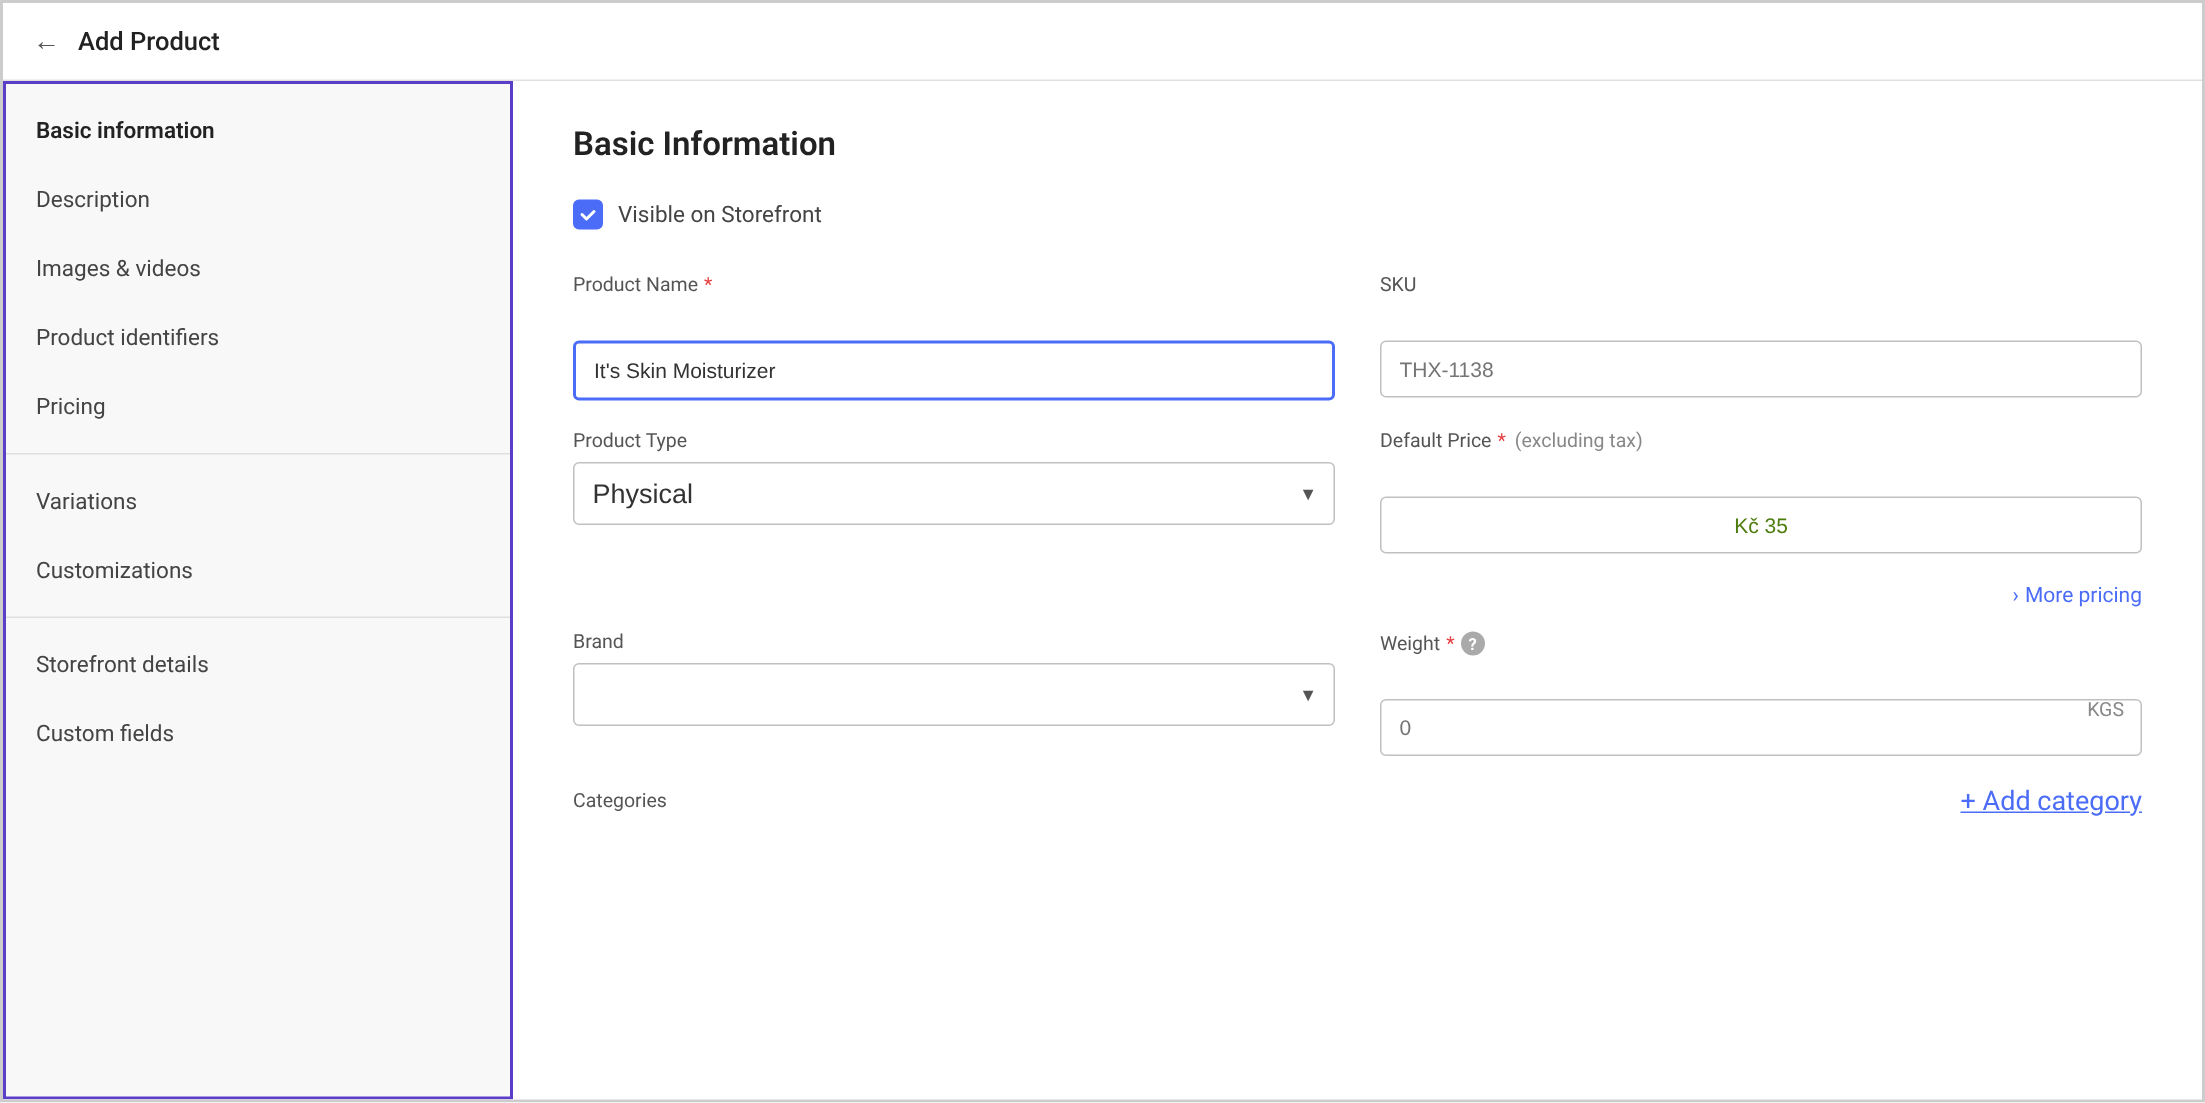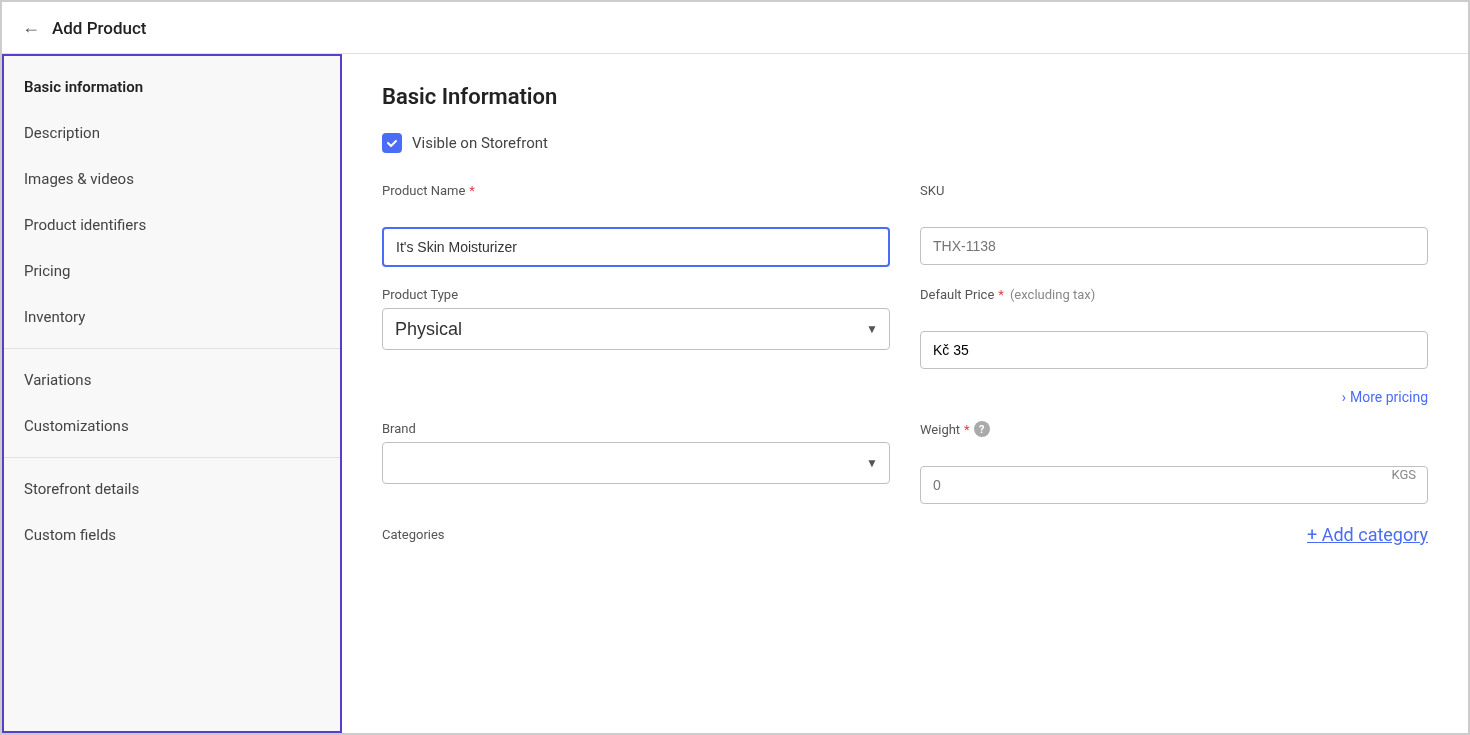--- a/index.html
+++ b/index.html
@@ -184,23 +184,24 @@
     }
     .price-input-wrapper {
       position: relative;
     }
     .price-input-wrapper input {
       width: 100%;
       border: 1.5px solid #c0c0c0;
       border-radius: 4px;
       padding: 10px 12px;
       font-size: 14px;
-      color: #000000;
+      color: #4d7c0f;
       background: #fff;
       outline: none;
+      text-align: center;
     }
     .weight-input-wrapper {
       position: relative;
     }
     .weight-input-wrapper input {
       width: 100%;
       border: 1.5px solid #c0c0c0;
       border-radius: 4px;
       padding: 10px 50px 10px 12px;
       font-size: 14px;
@@ -287,23 +288,20 @@
         </div>
         <div class="sidebar-item">
           <span>Images &amp; videos</span>
         </div>
         <div class="sidebar-item">
           <span>Product identifiers</span>
         </div>
         <div class="sidebar-item">
           <span>Pricing</span>
         </div>
-        <div class="sidebar-item">
-          <span>Inventory</span>
-        </div>
       </div>
 
       <div class="sidebar-group">
         <div class="sidebar-item">
           <span>Variations</span>
         </div>
         <div class="sidebar-item">
           <span>Customizations</span>
         </div>
       </div>

